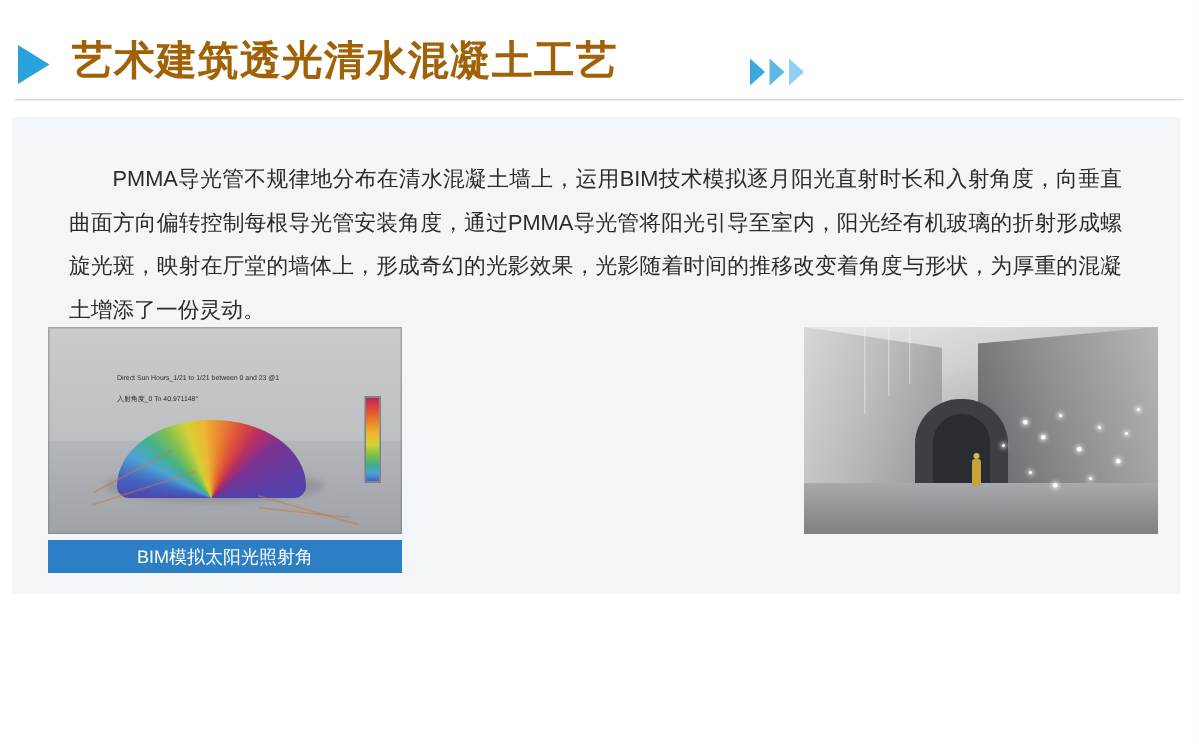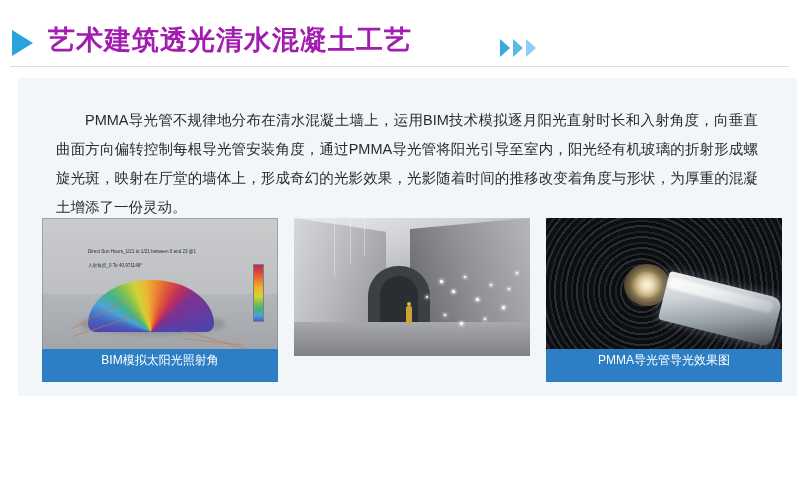--- a/index.html
+++ b/index.html
@@ -32,21 +32,21 @@
     border-top: 13px solid transparent;
     border-bottom: 13px solid transparent;
     border-left: 21px solid #29a3dc;
   }
   .header-title {
     position: absolute;
     left: 48px;
     top: 8px;
     font-size: 27px;
     font-weight: bold;
-    color: #a21caf;
+    color: #a16207;
     letter-spacing: 1px;
     white-space: nowrap;
   }
   .header-chevrons {
     position: absolute;
     left: 500px;
     top: 25px;
     display: flex;
     gap: 3px;
   }
@@ -65,21 +65,21 @@
     left: 10px;
     top: 66px;
     width: 779px;
     height: 1px;
     background: #d9dde2;
   }
 
   
   .panel {
     position: absolute;
-    left: 18px;
+    left: 8px;
     top: 78px;
     width: 779px;
     height: 318px;
     background: #f3f6f9;
   }
 
   .paragraph {
     position: absolute;
     left: 38px;
     top: 28px;
@@ -113,21 +113,21 @@
     top: 0;
     width: 236px;
     height: 138px;
     overflow: hidden;
   }
   .fig-caption {
     position: absolute;
     left: 0;
     bottom: 0;
     width: 236px;
-    height: 33px;
+    height: 22px;
     line-height: 22px;
     background: #2c7fc4;
     color: #ffffff;
     font-size: 12px;
     text-align: center;
     white-space: nowrap;
     overflow: hidden;
   }
 
   
@@ -411,26 +411,15 @@
         <div class="f2-dot" style="left:208px; top:88px; width:3px; height:3px;"></div>
         <div class="f2-dot" style="left:150px; top:96px; width:2px; height:2px;"></div>
         <div class="f2-dot" style="left:166px; top:104px; width:3px; height:3px;"></div>
         <div class="f2-dot" style="left:190px; top:100px; width:2px; height:2px;"></div>
         <div class="f2-dot" style="left:214px; top:70px; width:2px; height:2px;"></div>
         <div class="f2-dot" style="left:132px; top:78px; width:2px; height:2px;"></div>
         <div class="f2-dot" style="left:222px; top:54px; width:2px; height:2px;"></div>
       </div>
     </div>
 
-    <div class="figure">
-      <div class="fig-image">
-        <div class="f3-bg"></div>
-        <div class="f3-rings"></div>
-        <div class="f3-core"></div>
-        <div class="f3-glow"></div>
-        <div class="f3-tube"></div>
-        <div class="f3-tube-shine"></div>
-      </div>
-      <div class="fig-caption">PMMA导光管导光效果图</div>
-    </div>
 
   </div>
 </div>
 
 </body></html>

